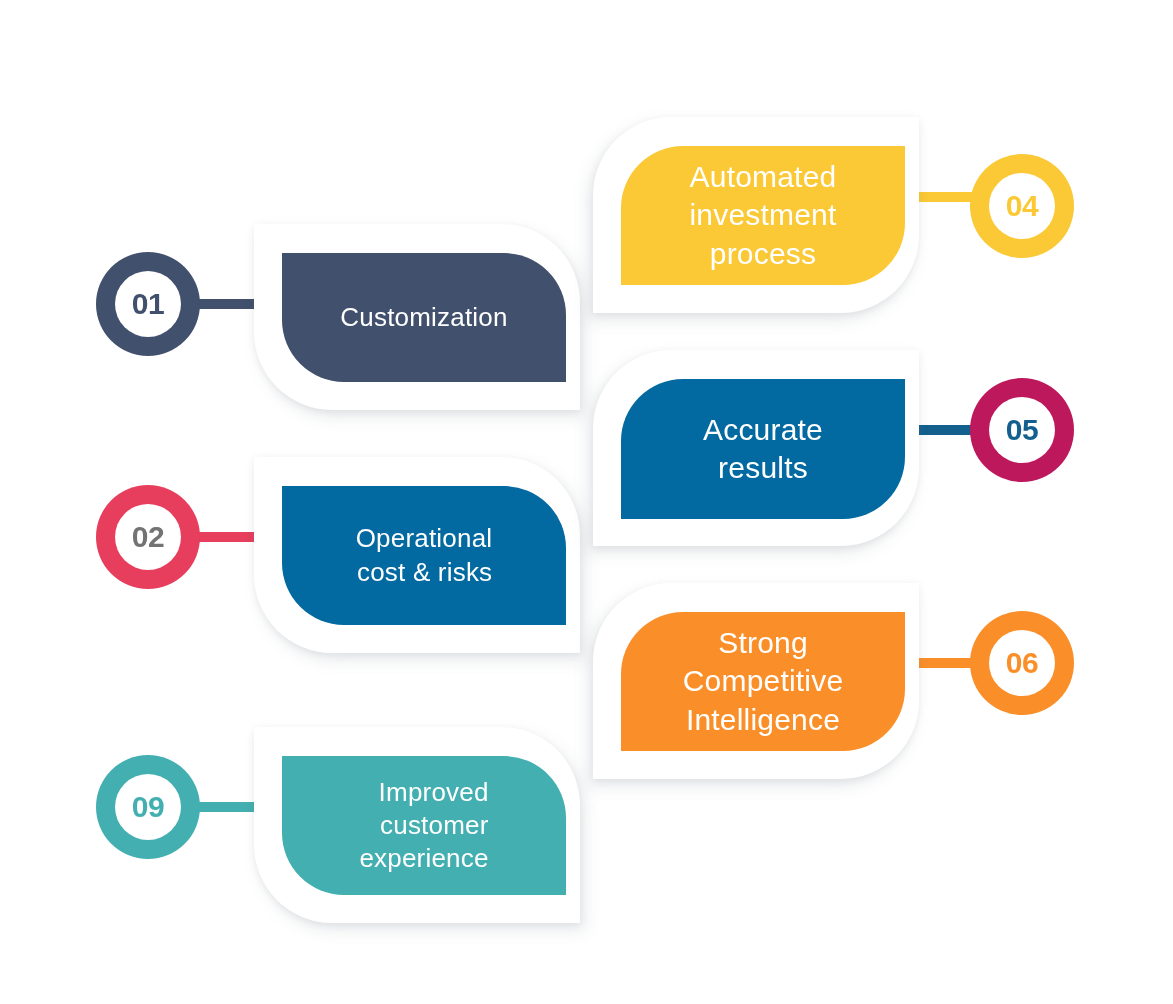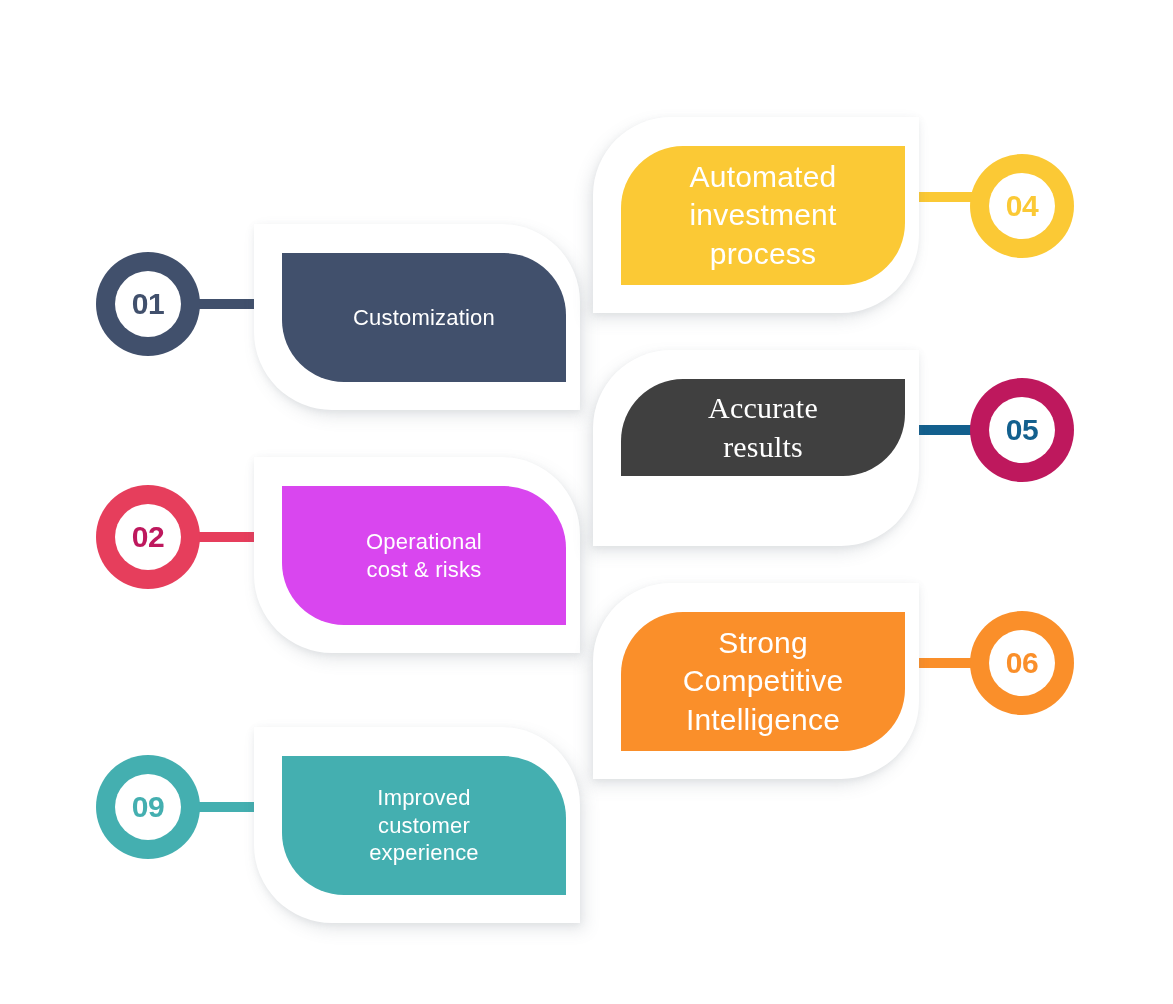--- a/index.html
+++ b/index.html
@@ -62,21 +62,22 @@
   .card-label {
     color: #ffffff;
     font-size: 30px;
     line-height: 1.27;
     text-align: center;
     letter-spacing: 0.2px;
     white-space: pre-line;
     padding: 0 16px;
   }
   .item.left .card-label {
-    font-size: 22px;
+    font-size: 26px;
+    text-align: right;
   }
 
   
   .connector {
     position: absolute;
     height: 10px;
     border-radius: 1px;
   }
 
   
@@ -125,29 +126,29 @@
         <span class="badge-num" style="color:#41506C;">01</span>
       </div>
     </div>
   </div>
 
   <div class="item left" style="left:0; top:0; width:600px; height:1004px;">
 
     <div class="connector" style="left:190px; top:532px; width:85px; background:#E63E5C;"></div>
 
     <div class="card-outer" style="left:254px; top:457px; width:326px; height:196px;">
-      <div class="card-inner" style="left:28px; top:29px; width:284px; height:139px; background:#d946ef;">
+      <div class="card-inner" style="left:28px; top:29px; width:284px; height:139px; background:#0369a1;">
         <div class="card-label">Operational
 cost &amp; risks</div>
       </div>
     </div>
 
     <div class="badge" style="left:96px; top:485px; background:#E63E5C;">
       <div class="badge-inner">
-        <span class="badge-num" style="color:#be185d;">02</span>
+        <span class="badge-num" style="color:#737373;">02</span>
       </div>
     </div>
   </div>
 
   <div class="item left" style="left:0; top:0; width:600px; height:1004px;margin-top:37px;">
 
     <div class="connector" style="left:190px; top:765px; width:85px; background:#44AFB0;"></div>
 
     <div class="card-outer" style="left:254px; top:690px; width:326px; height:196px;">
       <div class="card-inner" style="left:28px; top:29px; width:284px; height:139px; background:#44AFB0;">
@@ -181,21 +182,21 @@
         <span class="badge-num" style="color:#FBC935;">04</span>
       </div>
     </div>
   </div>
 
   <div class="item right" style="left:0; top:0; width:1173px; height:1004px;">
 
     <div class="connector" style="left:900px; top:425px; width:85px; background:#13608E;"></div>
 
     <div class="card-outer" style="left:593px; top:350px; width:326px; height:196px;">
-      <div class="card-inner" style="left:28px; top:29px; width:284px; height:97px; background:#404040;font-family:Liberation Serif, serif;">
+      <div class="card-inner" style="left:28px; top:29px; width:284px; height:140px; background:#0369a1;">
         <div class="card-label">Accurate
 results</div>
       </div>
     </div>
 
     <div class="badge" style="left:970px; top:378px; background:#be185d;">
       <div class="badge-inner">
         <span class="badge-num" style="color:#13608E;">05</span>
       </div>
     </div>

